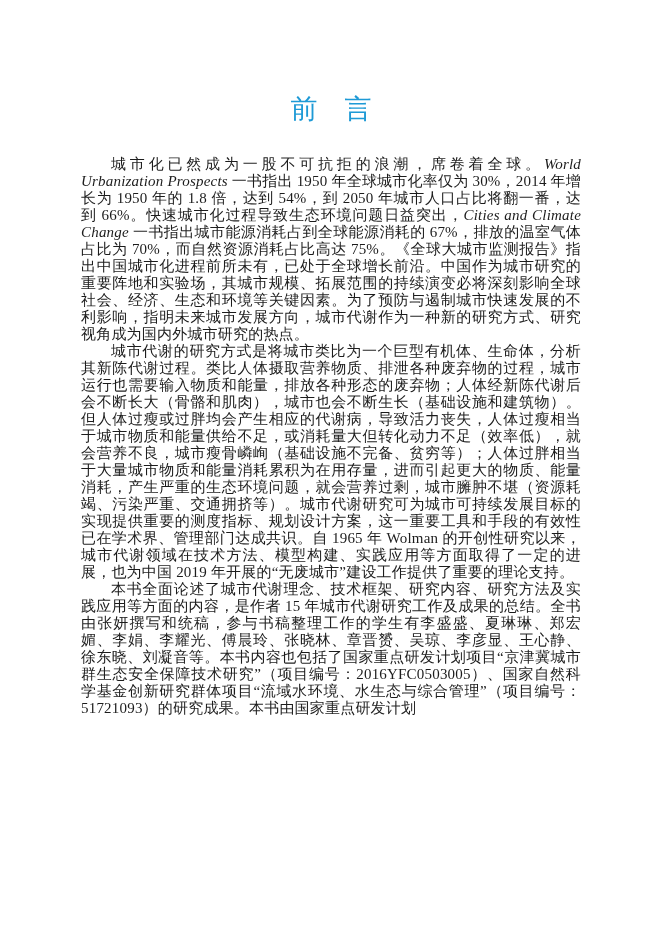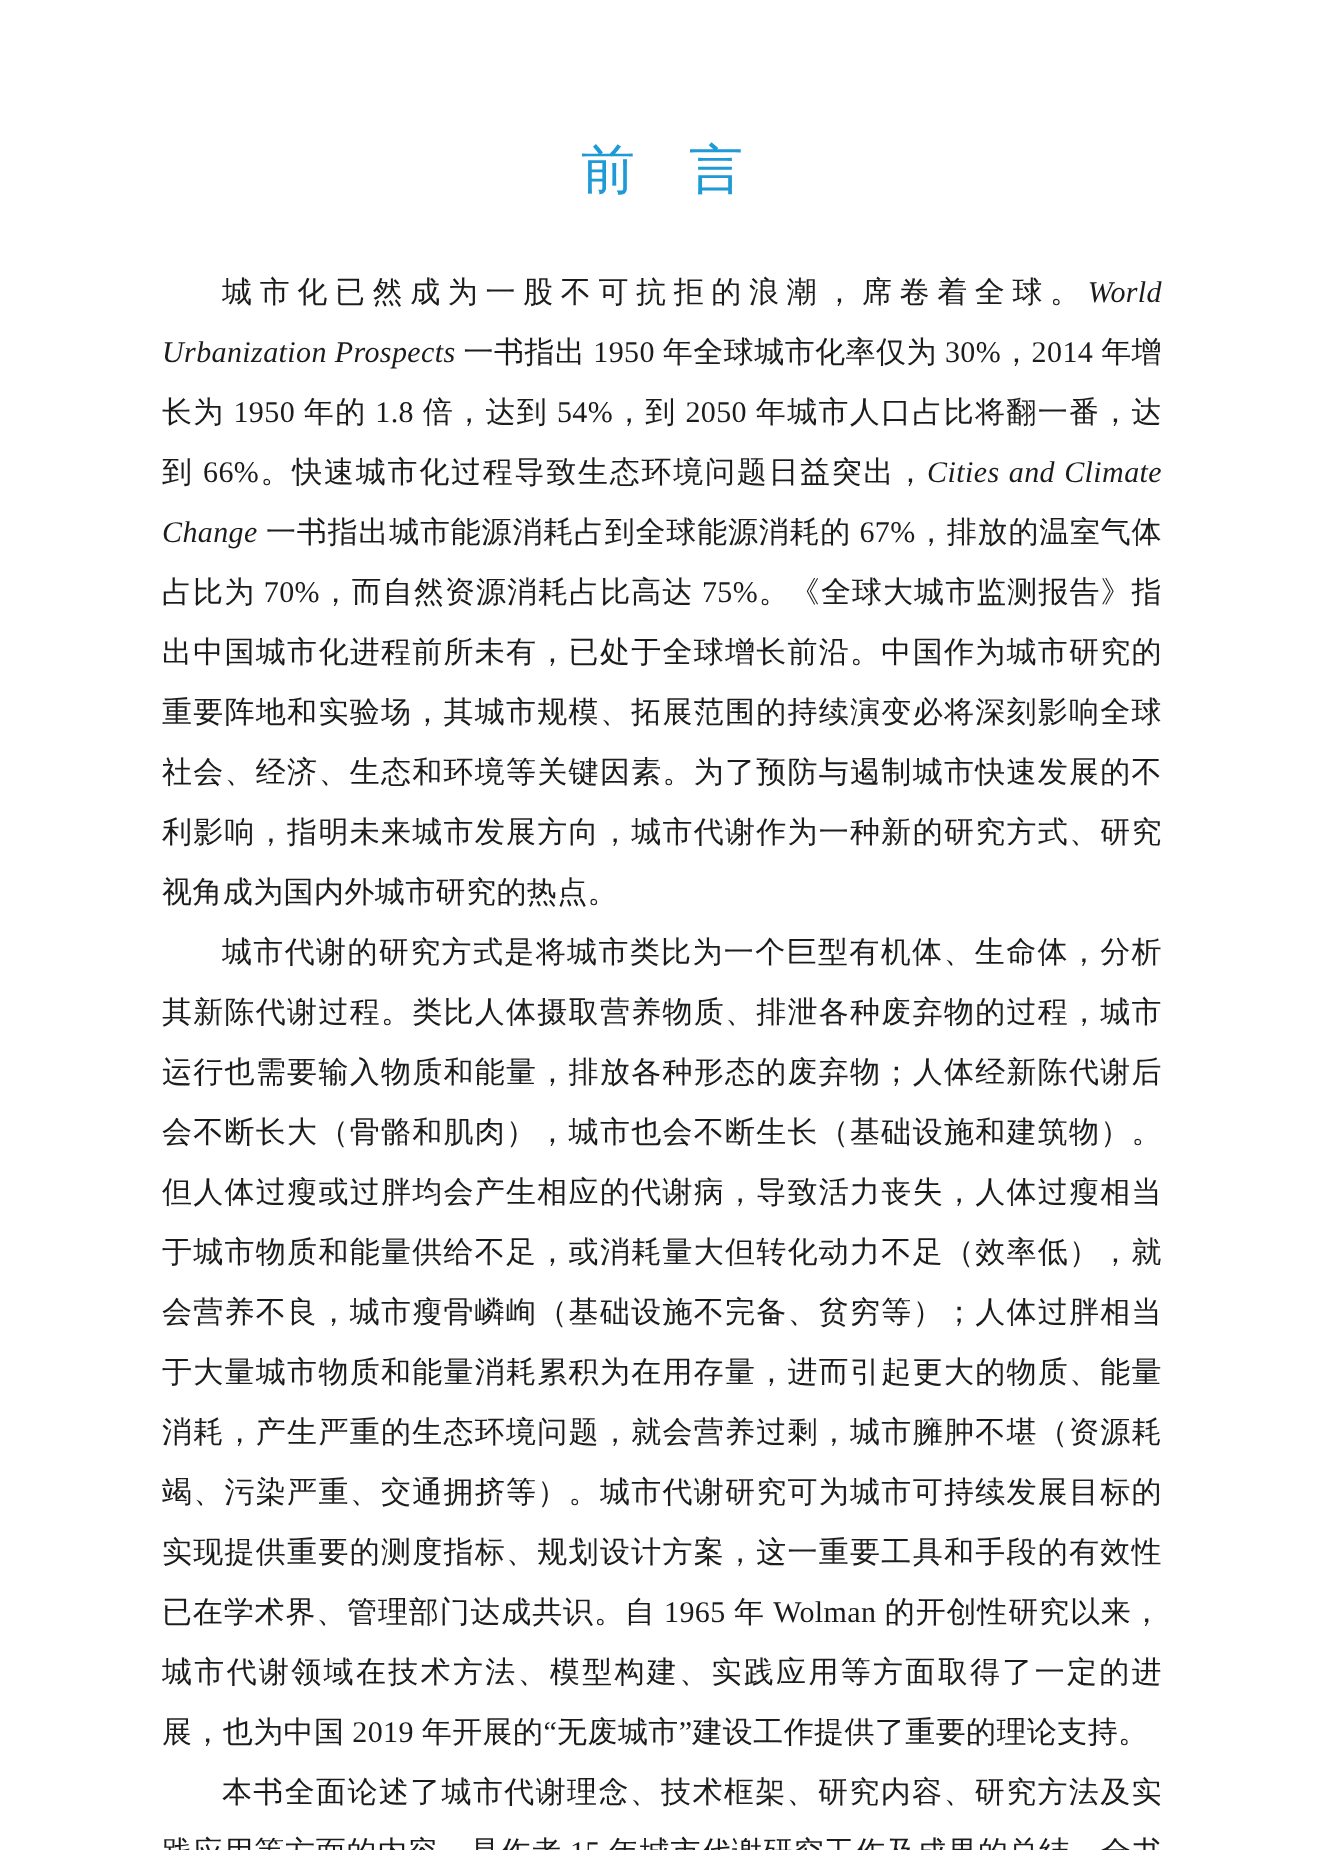--- a/index.html
+++ b/index.html
@@ -6,37 +6,37 @@
     margin: 0;
     padding: 0;
     background: #ffffff;
   }
   .page {
     position: relative;
     width: 661px;
     height: 925px;
     box-sizing: border-box;
     background: #ffffff;
-    padding: 66px 80px 0 81px;
+    padding: 90px 80px 0 81px;
     overflow: hidden;
     font-family: "Liberation Serif", "DejaVu Serif", serif;
     color: #1c1c1c;
   }
   .title {
     font-family: "Liberation Sans", "DejaVu Sans", sans-serif;
     font-weight: 500;
     font-size: 27px;
     line-height: 38px;
     text-align: center;
     margin: 0 0 28px 0;
   }
   .body-text p.para {
     margin: 0;
     font-size: 15px;
-    line-height: 30px;
+    line-height: 17px;
     text-align: justify;
     text-indent: 2em;
     letter-spacing: 0.2px;
   }
   .body-text .italic {
     font-style: italic;
   }
 </style>
 </head>
 <body>

